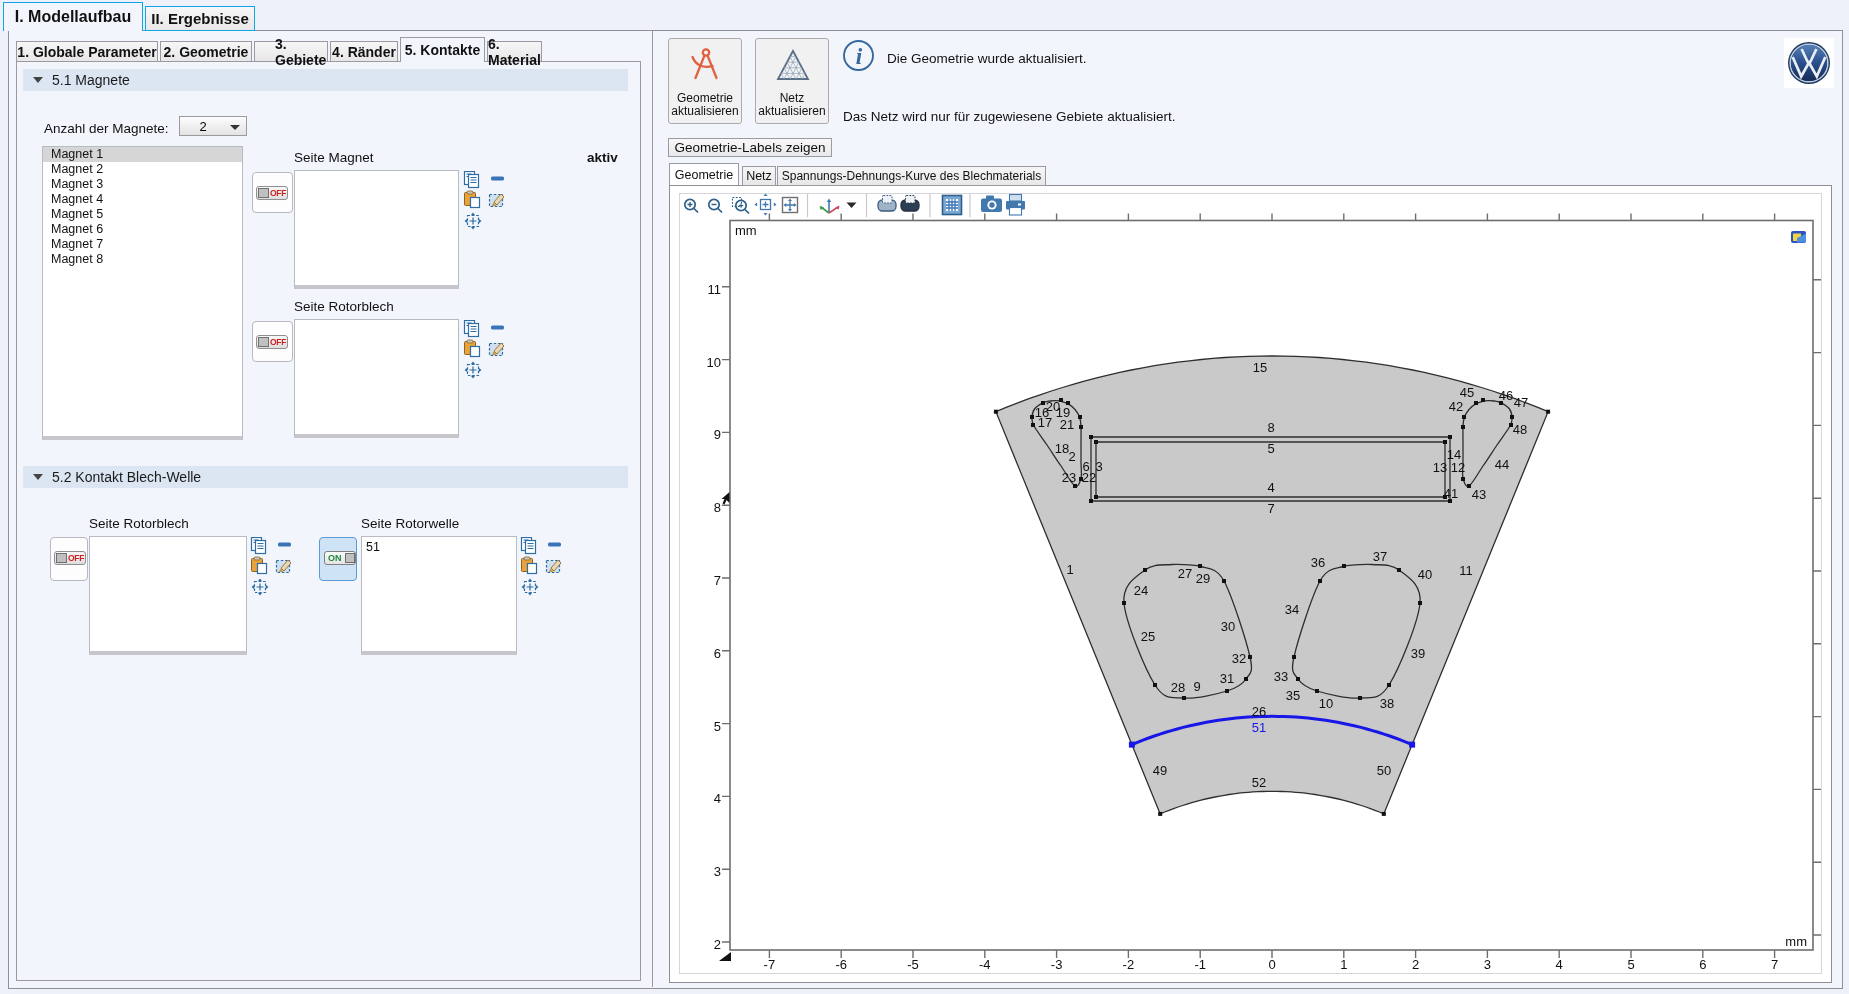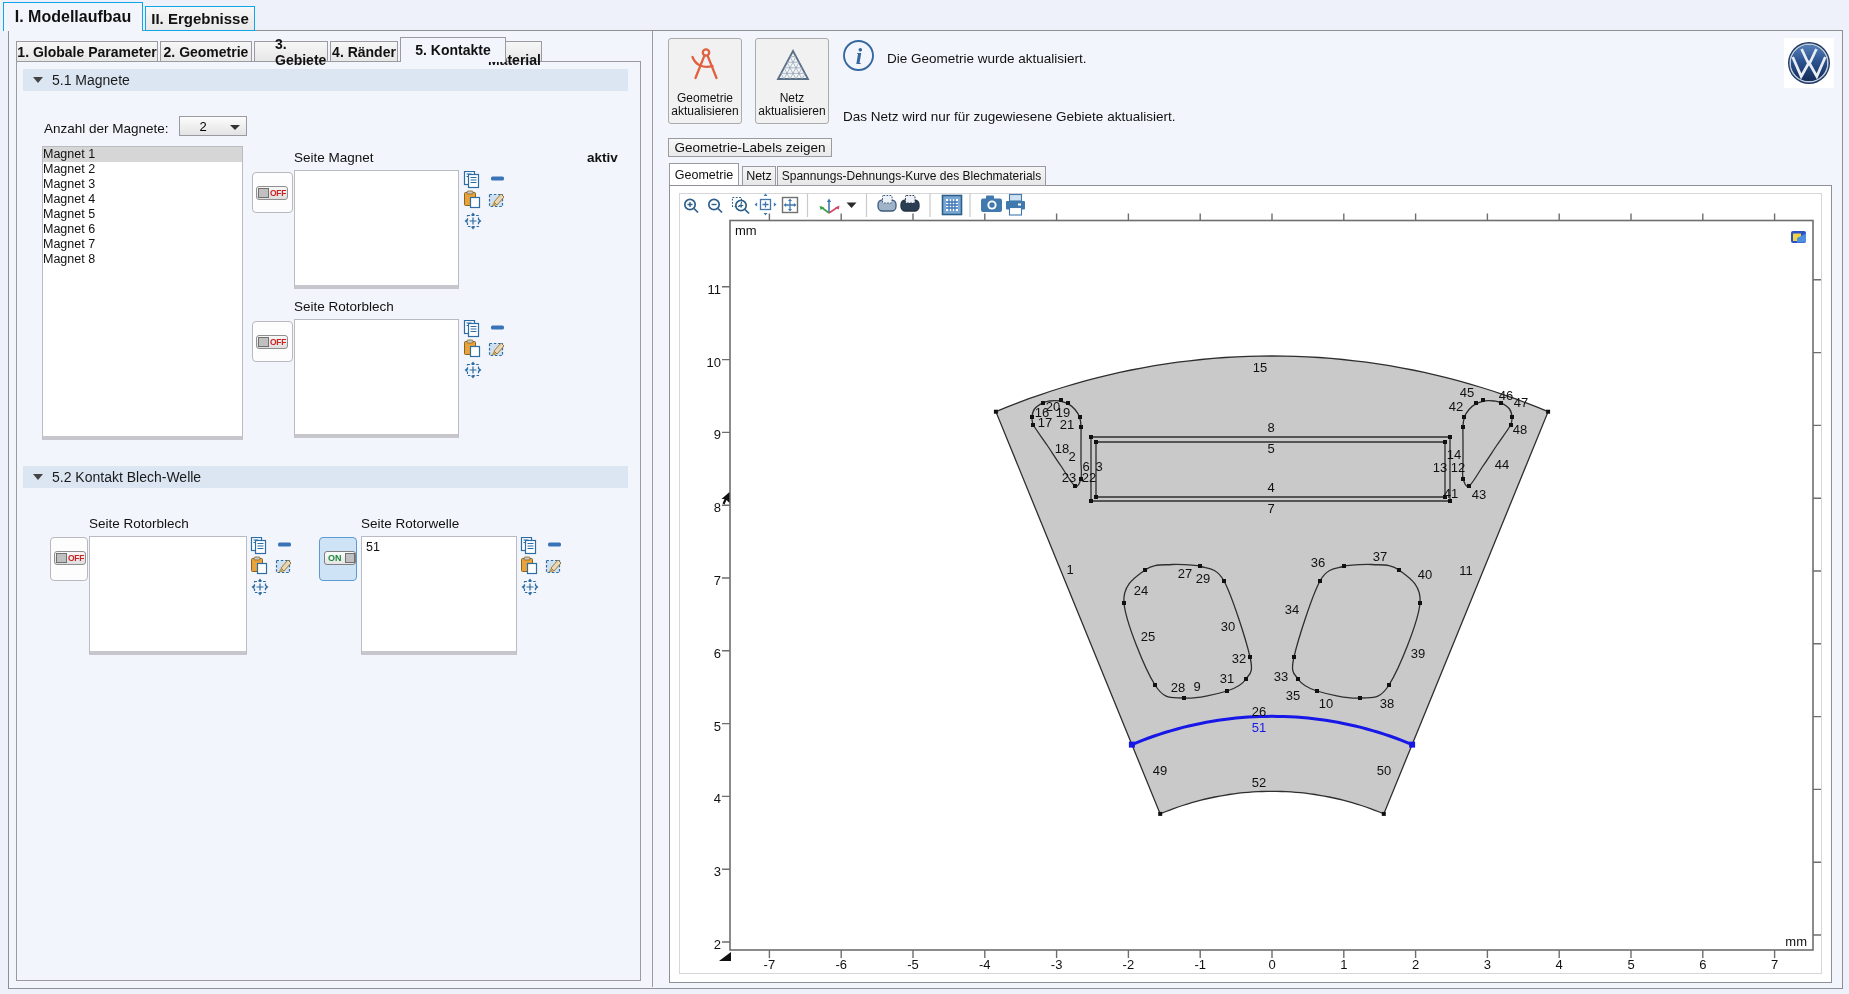--- a/index.html
+++ b/index.html
@@ -22,21 +22,21 @@
 .toggle{position:absolute;width:41px;height:41px;border:1px solid #b8b8be;border-radius:4px;background:#fdfdfd}
 .toggle .sw{position:absolute;left:3px;top:13px;width:32px;height:14px;border:1px solid #8f8f8f;border-radius:3px;background:linear-gradient(#f8f8f8,#dedede);display:flex;align-items:center}
 .toggle .knob{width:11px;height:10px;background:#c0c0c0;border:1px solid #707070;margin-left:1px;flex:none}
 .toggle .txt{font-size:8.5px;font-weight:bold;color:#cc2222;margin-left:1px;letter-spacing:-0.3px}
 .toggleon{position:absolute;width:41px;height:41px;border:1px solid #5b9bd5;border-radius:4px;background:#cfe3f7}
 .toggleon .sw{position:absolute;left:4px;top:13px;width:32px;height:14px;border:1px solid #7f7f7f;border-radius:3px;background:linear-gradient(#fbfbfb,#e4e4e4);display:flex;align-items:center}
 .toggleon .txt{font-size:9px;font-weight:bold;color:#1d8a3c;margin-left:3px}
 .toggleon .knob{width:12px;height:10px;background:#c0c0c0;border:1px solid #707070;margin-left:3px}
 
 #mlist{position:absolute;left:42px;top:146px;width:201px;height:294px;background:#fff;border:1px solid #babac2;border-bottom:4px solid #c6c6cc;font-size:12.5px;color:#111}
-#mlist .row{height:15px;line-height:15px;padding-left:0}
+#mlist .row{height:15px;line-height:15px;padding-left:8px}
 #mlist .sel{background:#d6d6d6}
 
 #dd{position:absolute;left:179px;top:116px;width:68px;height:20px;border:1px solid #9a9aa0;background:linear-gradient(#fcfcfc,#e3e3e3);font-size:13px}
 #dd .v{position:absolute;left:0;right:20px;text-align:center;top:2px}
 #dd .car{position:absolute;right:6px;top:8px;width:0;height:0;border-left:5px solid transparent;border-right:5px solid transparent;border-top:5px solid #333}
 
 #divider{position:absolute;left:652px;top:31px;width:1px;height:956px;background:#9a9aa0}
 .bigbtn{position:absolute;width:74px;height:86px;border:1px solid #ababab;border-radius:3px;background:#f1f1f1;text-align:center;font-size:12px;color:#111}
 .btn{position:absolute;border:1px solid #9a9aa0;background:linear-gradient(#f8f8f8,#e9e9e9);font-size:13.5px;color:#111;display:flex;align-items:center;justify-content:center}
 .tab3{position:absolute;height:20px;border:1px solid #9a9aa0;background:linear-gradient(#f6f6f6,#e7e7e7);font-size:12.5px;color:#111;display:flex;align-items:center;justify-content:center;z-index:4;white-space:nowrap}
@@ -50,21 +50,21 @@
 <div id="page">
 <div id="outer"></div>
 
 <div class="tab1 active" style="left:3px;top:2px;width:140px;">I. Modellaufbau</div>
 <div class="tab1" style="left:145px;top:6px;width:110px;">II. Ergebnisse</div>
 
 <div class="tab2" style="left:16px;top:41px;width:142px;">1. Globale Parameter</div>
 <div class="tab2" style="left:160px;top:41px;width:92px;">2. Geometrie</div>
 <div class="tab2" style="left:254px;top:41px;width:74px;padding-left:20px;">3. Gebiete</div>
 <div class="tab2" style="left:330px;top:41px;width:68px;">4. Ränder</div>
-<div class="tab2 active" style="left:400px;top:37px;width:106px;">5. Kontakte</div>
+<div class="tab2 active" style="left:400px;top:37px;width:85px;">5. Kontakte</div>
 <div class="tab2" style="left:487px;top:41px;width:55px;">6. Material</div>
 
 <div id="lpanel"></div>
 <div class="sechdr" style="left:23px;top:69px;width:605px;"><span class="tri"></span>5.1 Magnete</div>
 <div class="fldlbl" style="left:44px;top:121px;">Anzahl der Magnete:</div>
 <div id="dd">
       <div class="v">2</div>
       <div class="car"></div>
     </div>
 <div id="mlist">

